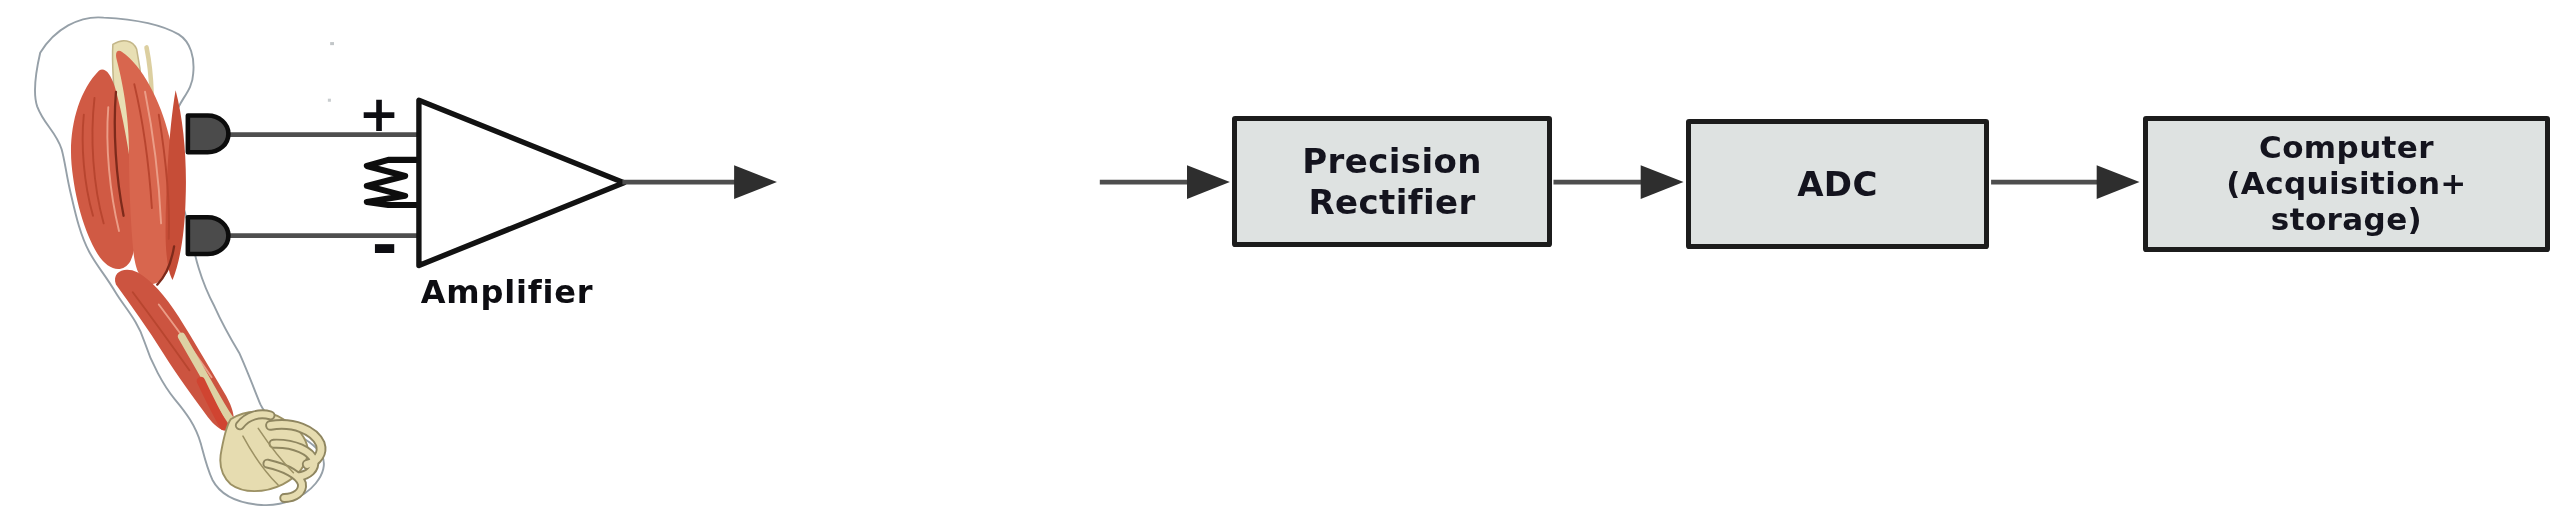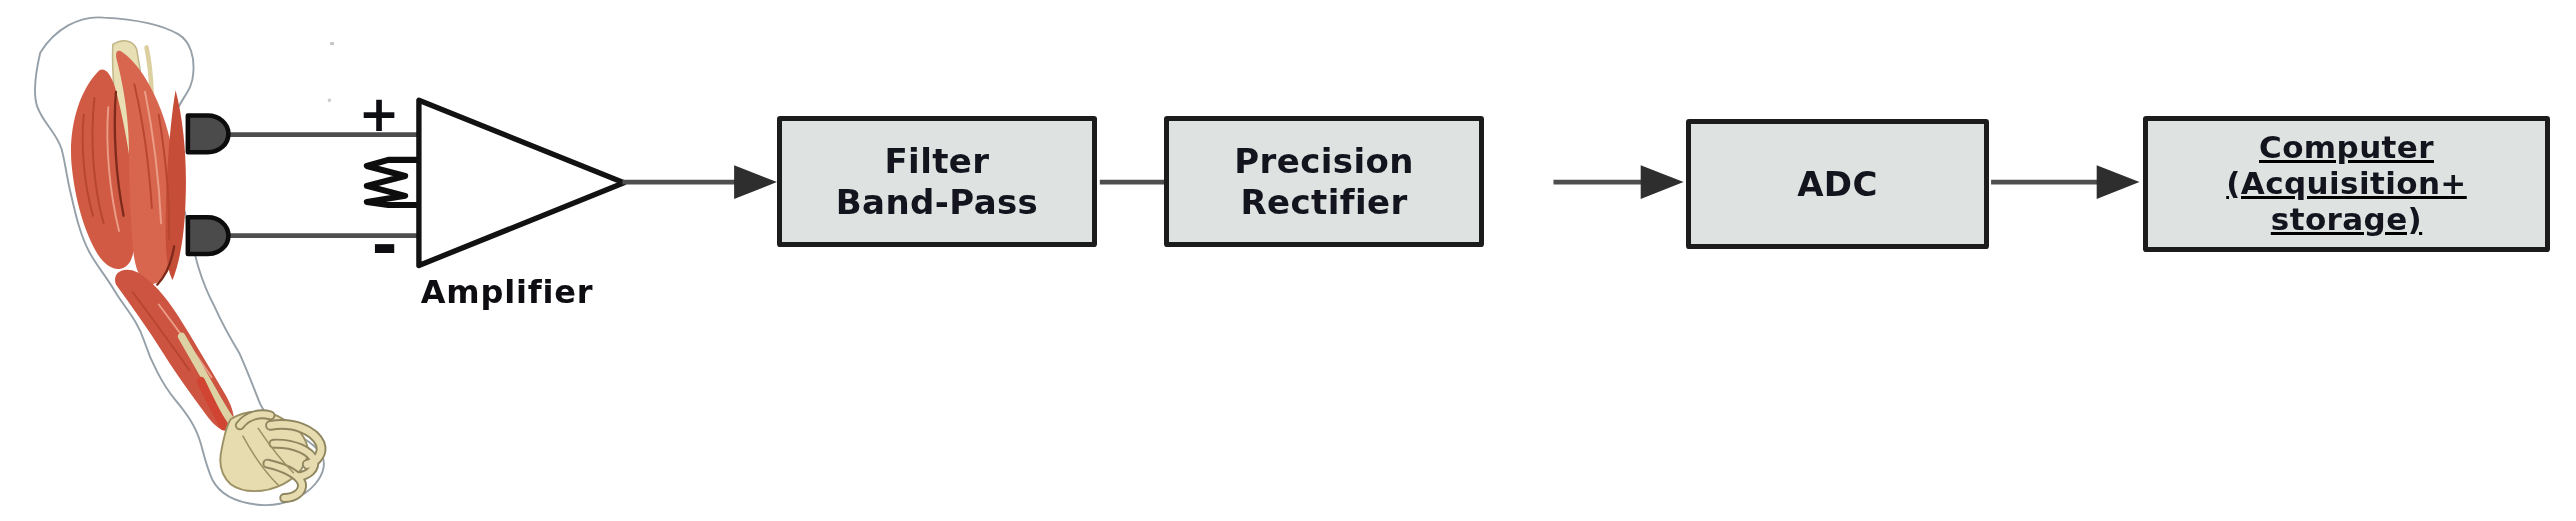--- a/index.html
+++ b/index.html
@@ -194,34 +194,30 @@
       </g>
     </g>
   </svg>
 
   <div class="floating-label plus-label">+</div>
 
   <div class="floating-label minus-label">-</div>
 
   <div class="floating-label amp-label">Amplifier</div>
 
-  <div class="block" style="left:777px;top:116px;width:320px;height:131px;">
-    <span class="block-label">Filter
-Band-Pass</span>
-  </div>
-
-  <div class="block" style="left:1164px;top:116px;width:320px;height:131px;">
+
+  <div class="block" style="left:1232px;top:116px;width:320px;height:131px;">
     <span class="block-label">Precision
 Rectifier</span>
   </div>
 
   <div class="block" style="left:1686px;top:119px;width:303px;height:130px;">
     <span class="block-label">ADC</span>
   </div>
 
-  <div class="block" style="left:2143px;top:116px;width:407px;height:136px;text-decoration:underline;">
+  <div class="block" style="left:2143px;top:116px;width:407px;height:136px;">
     <span class="block-label small">Computer
 (Acquisition+
 storage)</span>
   </div>
 
 </div>
 
 
 </body></html>

